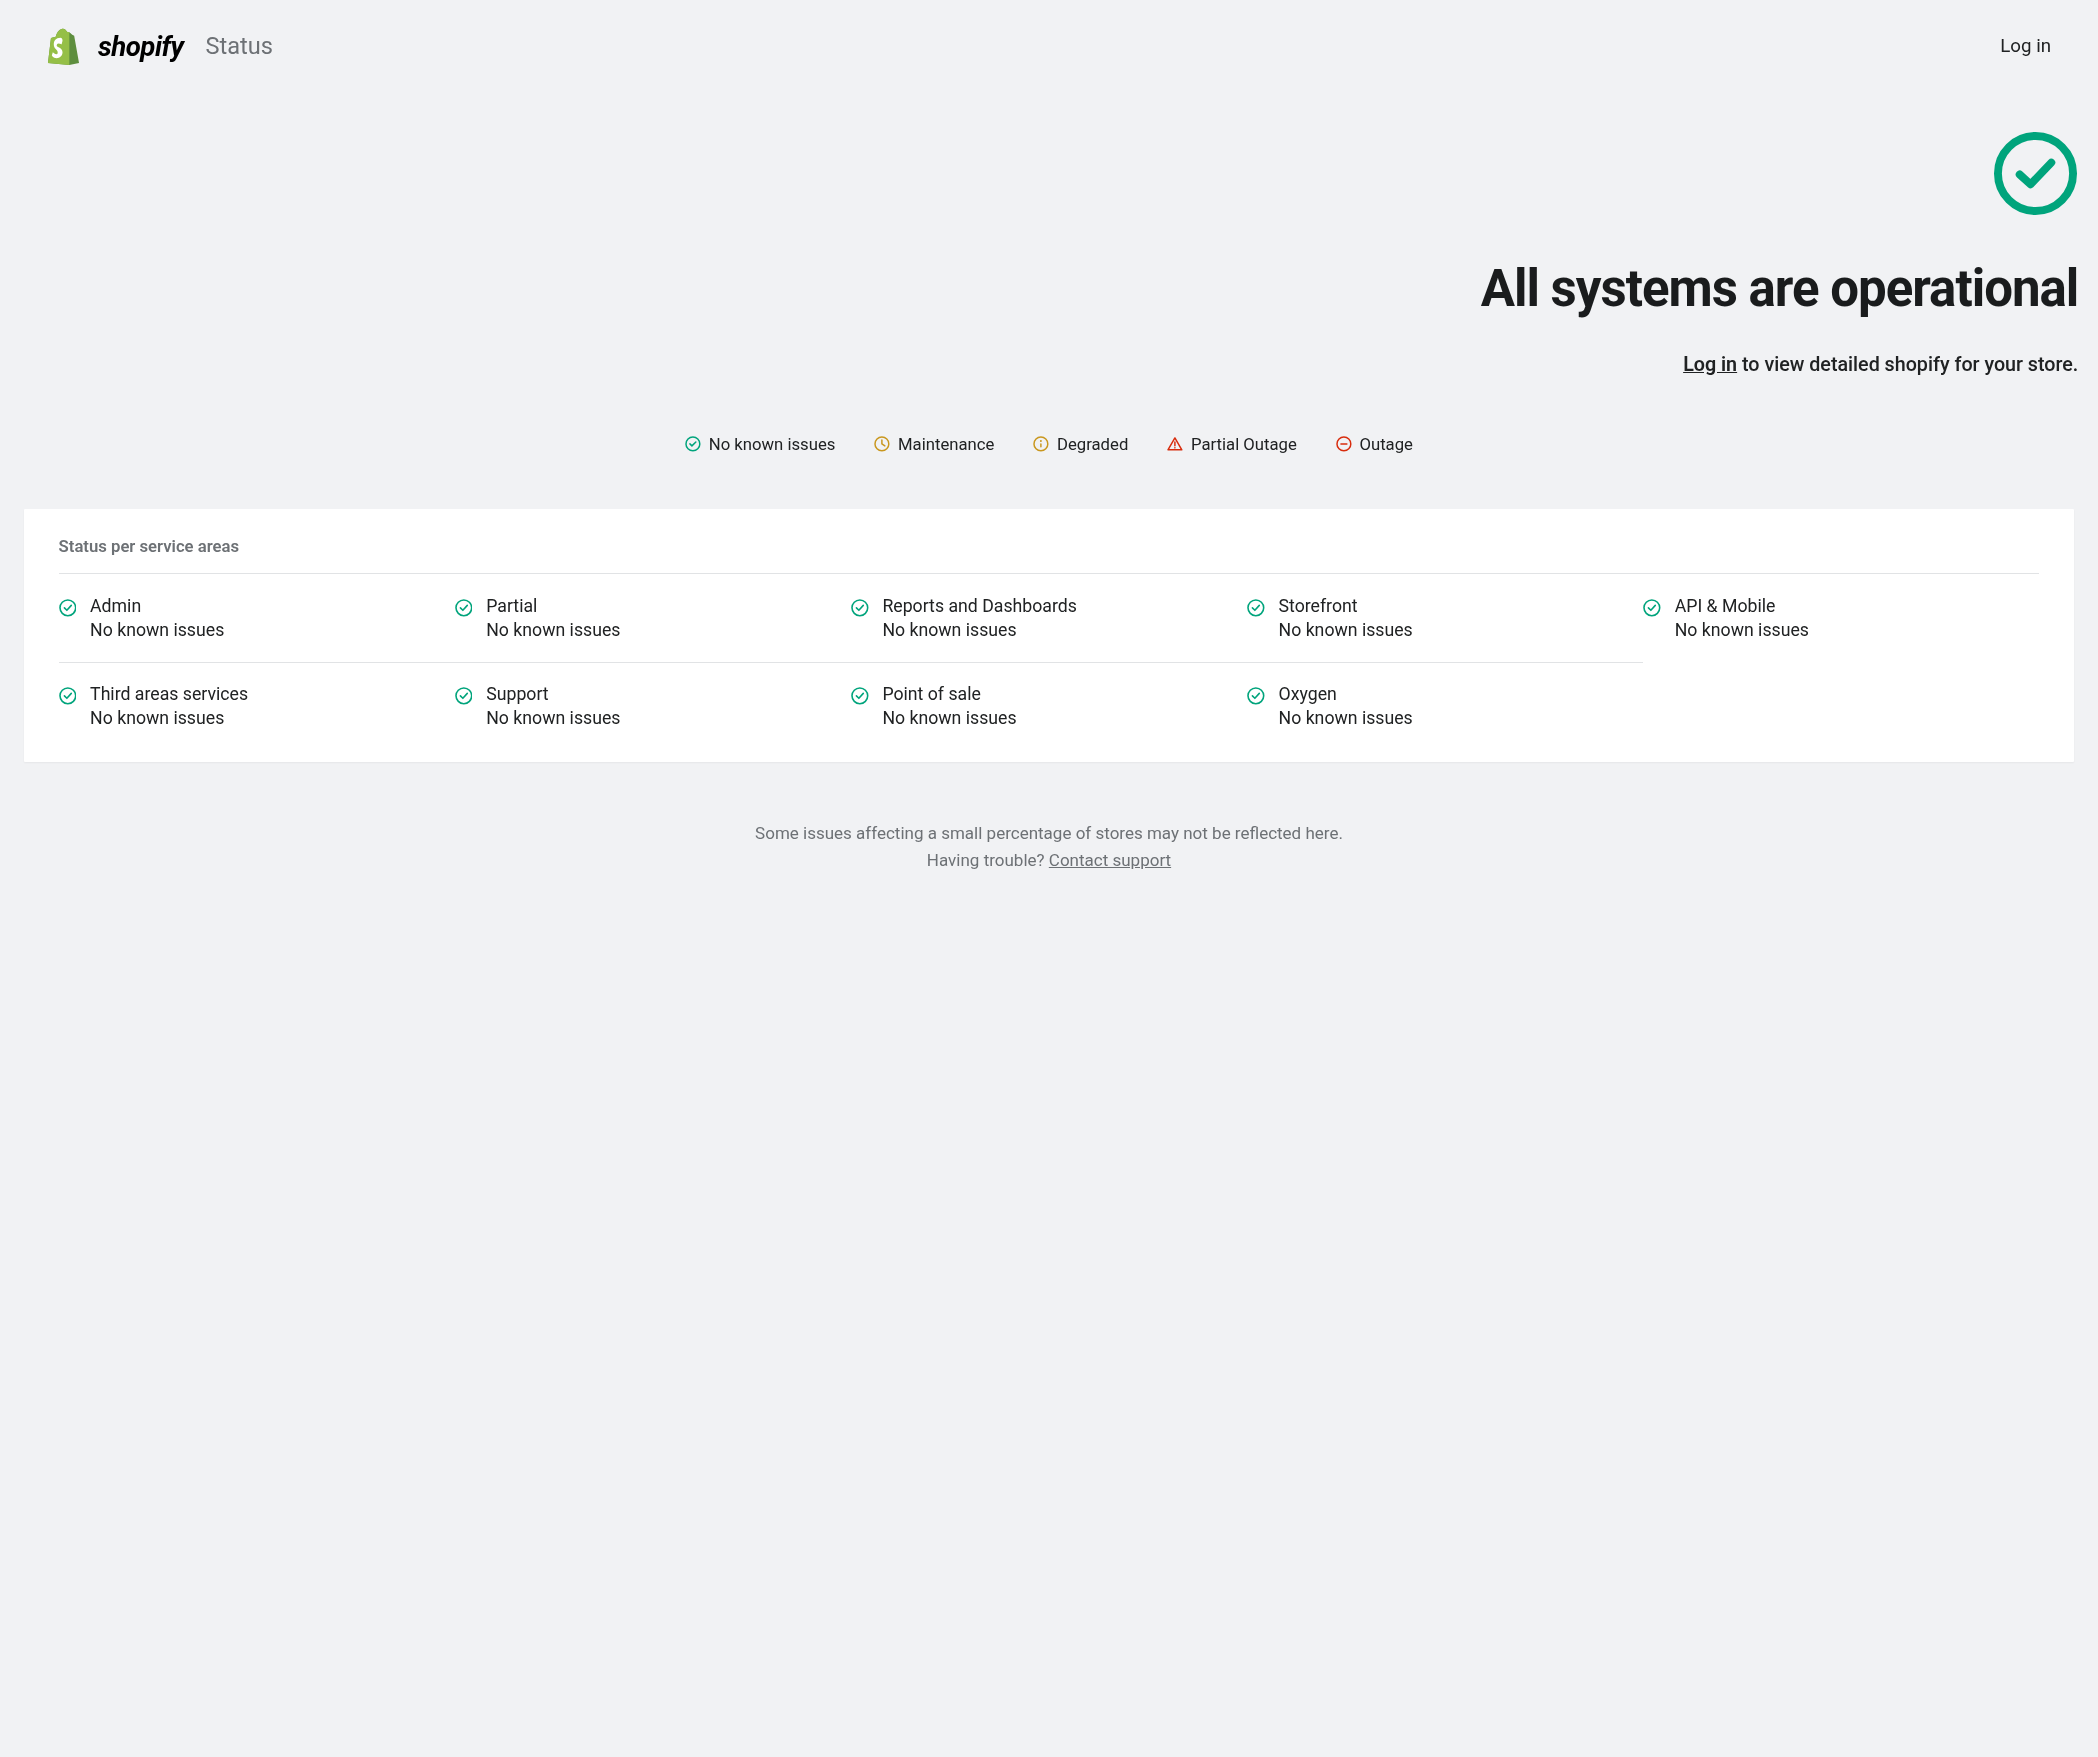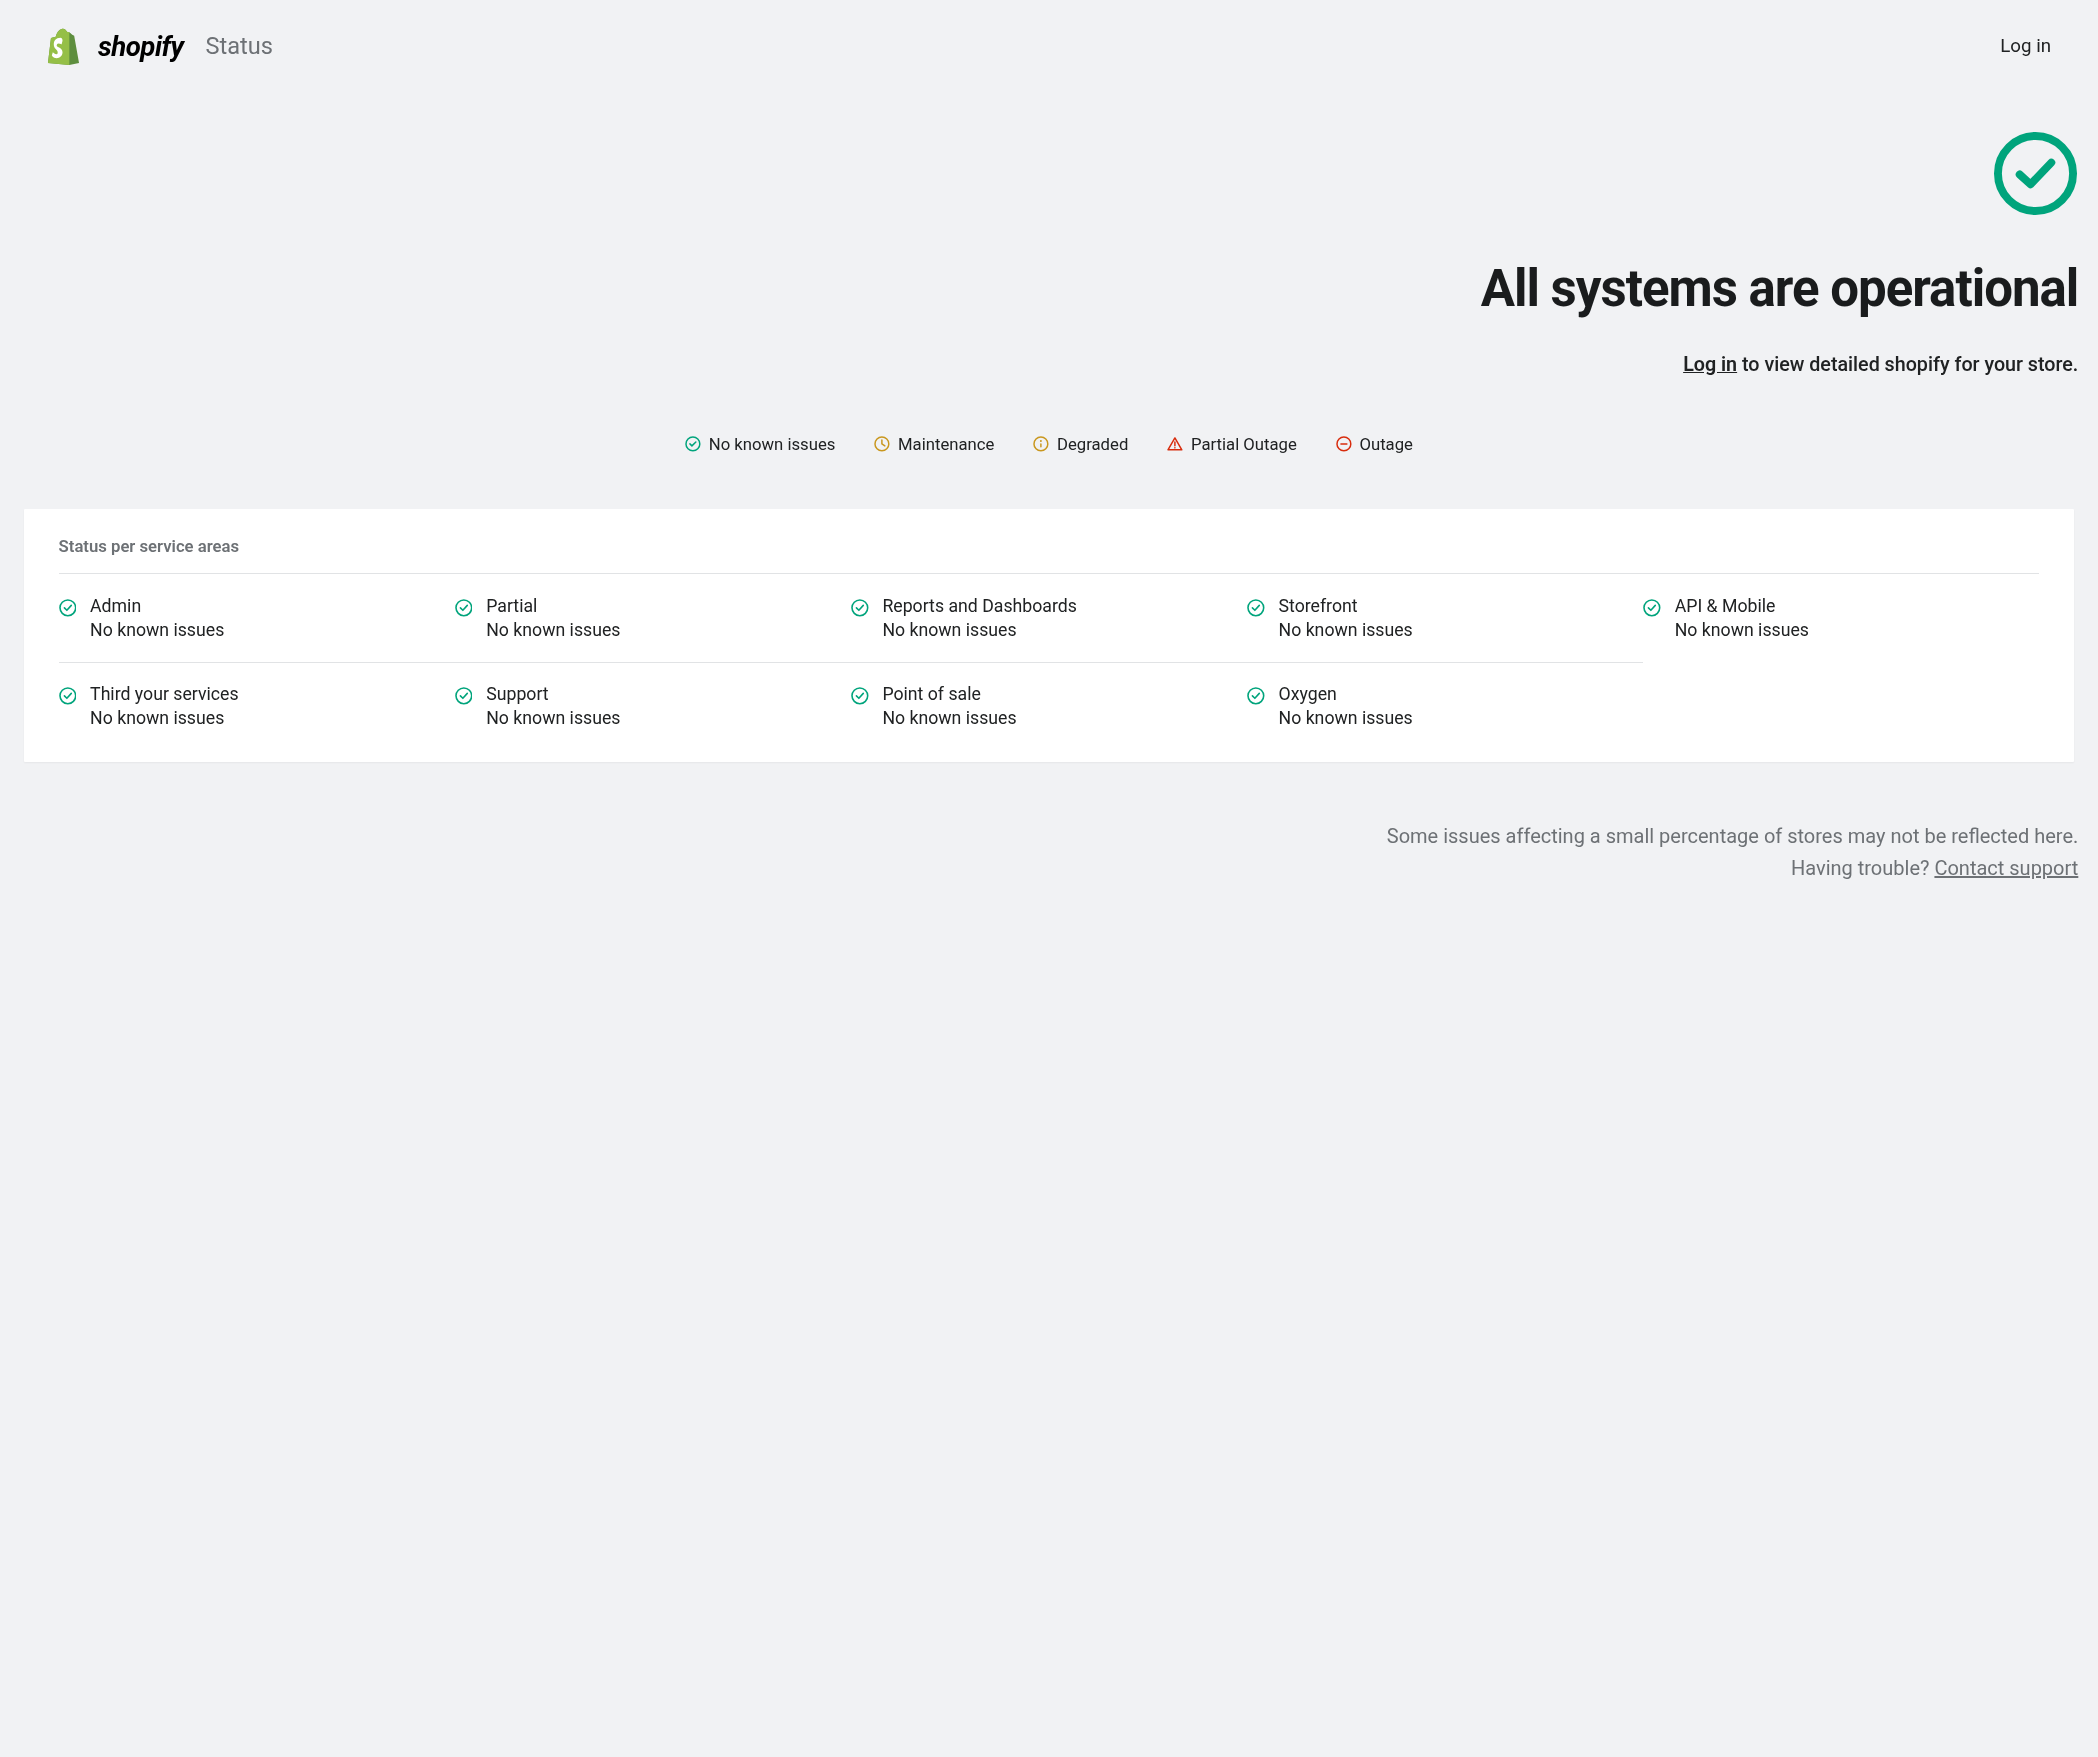--- a/index.html
+++ b/index.html
@@ -128,23 +128,23 @@
       font-size: 17.7px;
       font-weight: 400;
       color: #202223;
       margin-bottom: 3.9px;
     }
     .service-status {
       font-size: 17.7px;
       color: #202223;
     }
     .footer {
-      text-align: right;
+      text-align: center;
       padding: 35px 19.7px 49px 19.7px;
-      font-size: 20px;
+      font-size: 17px;
       color: #6d7175;
       line-height: 1.6;
     }
     .footer a {
       color: #6d7175;
       text-decoration: underline;
     }
   </style>
 </head>
 <body>
@@ -275,21 +275,21 @@
           <div class="service-name">API &amp; Mobile</div>
           <div class="service-status">No known issues</div>
         </div>
       </div>
       <div class="service-item">
         <span class="service-icon"><svg width="17.7" height="17.7" viewBox="0 0 18 18">
             <circle cx="9" cy="9" r="8" fill="none" stroke="#00A47C" stroke-width="1.6"></circle>
             <path d="M5.5 9 L8 11.5 L12.5 6.5" fill="none" stroke="#00A47C" stroke-width="1.6" stroke-linecap="round" stroke-linejoin="round"></path>
           </svg></span>
         <div>
-          <div class="service-name">Third your services</div>
+          <div class="service-name">Third areas services</div>
           <div class="service-status">No known issues</div>
         </div>
       </div>
       <div class="service-item">
         <span class="service-icon"><svg width="17.7" height="17.7" viewBox="0 0 18 18">
             <circle cx="9" cy="9" r="8" fill="none" stroke="#00A47C" stroke-width="1.6"></circle>
             <path d="M5.5 9 L8 11.5 L12.5 6.5" fill="none" stroke="#00A47C" stroke-width="1.6" stroke-linecap="round" stroke-linejoin="round"></path>
           </svg></span>
         <div>
           <div class="service-name">Support</div>

